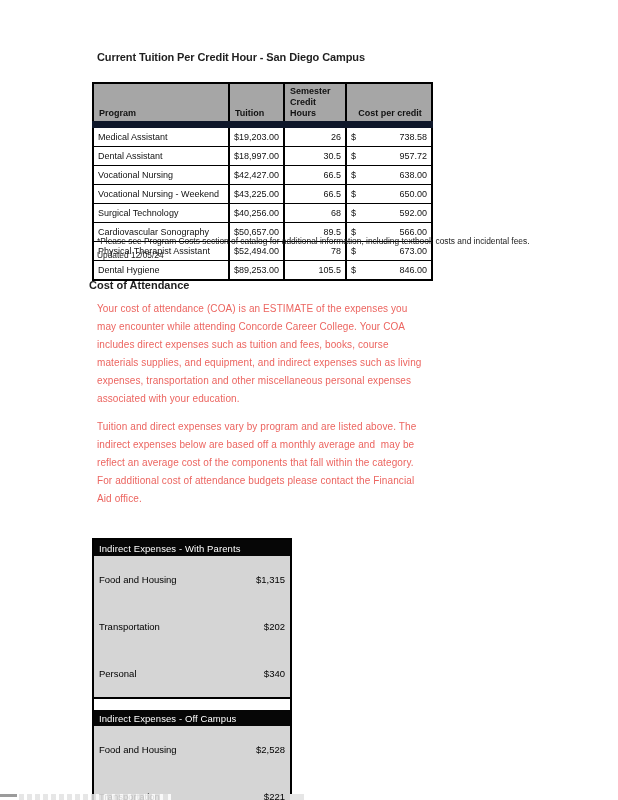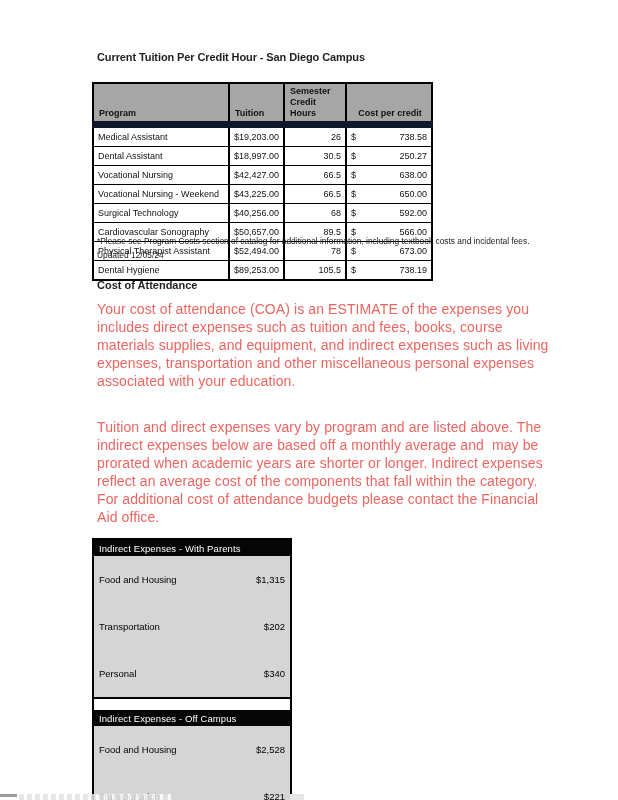--- a/index.html
+++ b/index.html
@@ -48,27 +48,27 @@
 
   
   .footnote {
     position: absolute; left: 97px; top: 234px;
     font-size: 8.4px; line-height: 14px; color: #1a1a1a;
     white-space: nowrap;
   }
 
   
   .coa-heading {
-    position: absolute; left: 97px; top: 279px;
+    position: absolute; left: 89px; top: 279px;
     font-size: 11px; font-weight: bold; color: #1f1f1f;
   }
   .red-para {
     position: absolute; left: 97px; width: 440px;
     color: #ec6560;
-    font-size: 14px; line-height: 18px;
+    font-size: 10px; line-height: 18px;
     letter-spacing: 0.1px;
   }
   .red-para .line { white-space: pre; }
   #para1 { top: 300px; }
   #para2 { top: 418px; }
 
   
   .indirect {
     position: absolute; left: 92px; top: 538px;
     width: 196px;
@@ -143,21 +143,21 @@
         <td>
             <div class="money">
               <span>$</span>
               <span>18,997.00</span>
             </div>
           </td>
         <td class="num-right">30.5</td>
         <td>
             <div class="money">
               <span>$</span>
-              <span>250.27</span>
+              <span>957.72</span>
             </div>
           </td>
       </tr>
       <tr>
         <td>Vocational Nursing</td>
         <td>
             <div class="money">
               <span>$</span>
               <span>42,427.00</span>
             </div>
@@ -239,46 +239,46 @@
         <td>
             <div class="money">
               <span>$</span>
               <span>89,253.00</span>
             </div>
           </td>
         <td class="num-right">105.5</td>
         <td>
             <div class="money">
               <span>$</span>
-              <span>738.19</span>
+              <span>846.00</span>
             </div>
           </td>
       </tr>
     </tbody>
   </table>
 
   <div class="footnote">
     <div>*Please see Program Costs section of catalog for additional information, including textbook costs and incidental fees.</div>
     <div>Updated 12/05/24</div>
   </div>
 
   <div class="coa-heading">Cost of Attendance</div>
 
   <div class="red-para" id="para1">
     <div class="line">Your cost of attendance (COA) is an ESTIMATE of the expenses you</div>
+    <div class="line">may encounter while attending Concorde Career College. Your COA</div>
     <div class="line">includes direct expenses such as tuition and fees, books, course</div>
     <div class="line">materials supplies, and equipment, and indirect expenses such as living</div>
     <div class="line">expenses, transportation and other miscellaneous personal expenses</div>
     <div class="line">associated with your education.</div>
   </div>
 
   <div class="red-para" id="para2">
     <div class="line">Tuition and direct expenses vary by program and are listed above. The</div>
     <div class="line">indirect expenses below are based off a monthly average and  may be</div>
-    <div class="line">prorated when academic years are shorter or longer. Indirect expenses</div>
     <div class="line">reflect an average cost of the components that fall within the category.</div>
     <div class="line">For additional cost of attendance budgets please contact the Financial</div>
     <div class="line">Aid office.</div>
   </div>
 
   <div class="indirect">
     <div class="ind-header">Indirect Expenses - With Parents</div>
     <div class="ind-row">
       <span>Food and Housing</span>
       <span>$1,315</span>

